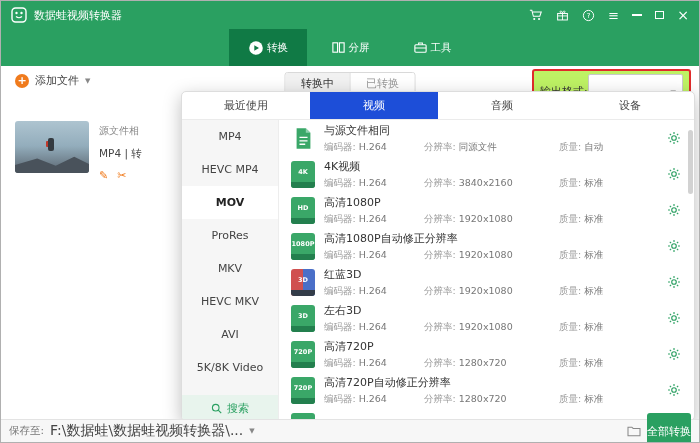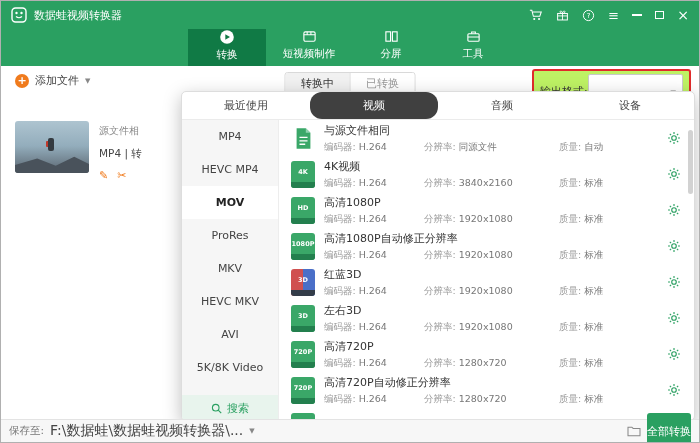--- a/index.html
+++ b/index.html
@@ -11,21 +11,21 @@
   .tb-title{color:#fff;font-size:11px;margin-left:7px;}
   .tb-right{margin-left:auto;display:flex;align-items:center;gap:13px;}
   .tb-ic{display:flex;align-items:center;justify-content:center;cursor:pointer;}
   .win-min{width:10px;height:2px;background:#fff;display:inline-block;}
   .win-max{width:9px;height:8px;border:1.5px solid #fff;display:inline-block;box-sizing:border-box;}
   .win-close{color:#fff;font-size:14px;line-height:1;}
   .menu-glyph{color:#fff;font-size:13px;line-height:1;}
 
   
   .tabstrip{position:absolute;top:28px;left:0;right:0;height:37px;background:#2aa061;display:flex;justify-content:center;gap:4px;}
-  .ntab{width:78px;display:flex;flex-direction:column;align-items:center;gap:3px;cursor:pointer;}
+  .ntab{width:78px;display:flex;align-items:center;justify-content:center;gap:3px;cursor:pointer;}
   .ntab.active{background:#107a45;}
   .nlabel{color:#fff;font-size:10.5px;}
 
   
   .toolbar{position:absolute;top:65px;left:0;right:0;height:33px;background:#fff;border-bottom:1px solid #ececec;}
   .addfile{position:absolute;left:14px;top:7px;display:flex;align-items:center;gap:6px;cursor:pointer;}
   .plus{width:14px;height:14px;border-radius:50%;background:#f07b1d;color:#fff;font-size:11px;line-height:14px;text-align:center;font-weight:bold;}
   .add-label{font-size:11px;color:#444;}
   .caret{font-size:7px;color:#888;}
   .seg{position:absolute;left:50%;top:6px;transform:translateX(-50%);display:flex;border:1px solid #d9d9d9;border-radius:3px;overflow:hidden;height:21px;}
@@ -59,21 +59,21 @@
   .save-path{font-size:14px;color:#444;white-space:nowrap;overflow:hidden;max-width:300px;}
   .bb-spacer{flex:1;}
   .convert-btn{background:#2aa061;color:#fff;font-size:11px;padding:0 0;border-radius:3px;height:36px;display:flex;align-items:center;cursor:pointer;}
   .folder-ic{display:flex;align-items:center;cursor:pointer;}
 
   
   .popup{position:absolute;left:180px;top:90px;width:514px;height:330px;background:#fff;border-radius:5px;
          box-shadow:0 5px 18px rgba(0,0,0,0.25);z-index:20;overflow:hidden;border:1px solid #ddd;box-sizing:border-box;}
   .ptabs{height:27px;display:flex;border-bottom:1px solid #ebebeb;}
   .ptab{flex:1;display:flex;align-items:center;justify-content:center;font-size:11px;color:#444;cursor:pointer;}
-  .ptab.active{background:#404040;color:#fff;border-radius:12px;}
+  .ptab.active{background:#1d4ed8;color:#fff;}
   .pbody{display:flex;height:301px;}
   .psidebar{width:96px;background:#f6f6f6;border-right:1px solid #ededed;position:relative;flex-shrink:0;}
   .sitem{height:33px;display:flex;align-items:center;justify-content:center;font-size:11px;color:#444;cursor:pointer;}
   .sitem.active{background:#fff;color:#222;font-weight:bold;}
   .search{position:absolute;bottom:0;left:0;right:0;height:26px;background:#e8f4ed;display:flex;align-items:center;justify-content:center;gap:5px;color:#2aa061;font-size:11px;cursor:pointer;}
   .plist{flex:1;position:relative;overflow:hidden;}
   .frow{height:36px;display:flex;align-items:center;padding:0 30px 0 12px;position:relative;box-sizing:border-box;cursor:pointer;}
   .badge{width:24px;height:27px;border-radius:3px;margin-right:9px;position:relative;display:flex;align-items:center;justify-content:center;flex-shrink:0;}
   .badge.green{background:#3aa768;}
   .badge.redblue{background:linear-gradient(90deg,#d05050 50%,#4a6fc8 50%);}
@@ -149,29 +149,20 @@
         <svg width="16" height="16" viewBox="0 0 16 16">
             <circle cx="8" cy="8" r="6.8" fill="#fff"></circle>
             <path d="M6.3 5.2 L11 8 L6.3 10.8 Z" fill="#107a45"></path>
           </svg>
       </span>
       <span class="nlabel">转换</span>
     </div>
     <div class="ntab">
       <span class="tb-ic">
         <svg width="15" height="15" viewBox="0 0 16 16">
-            <rect x="2" y="3" width="12" height="10" rx="1.5" stroke="#fff" stroke-width="1.2" fill="none"></rect>
-            <path d="M2 6.2h12 M5.5 3v3.2 M9.5 3v3.2" stroke="#fff" stroke-width="1.1"></path>
-          </svg>
-      </span>
-      <span class="nlabel">短视频制作</span>
-    </div>
-    <div class="ntab">
-      <span class="tb-ic">
-        <svg width="15" height="15" viewBox="0 0 16 16">
             <rect x="2" y="3" width="5" height="10" stroke="#fff" stroke-width="1.2" fill="none"></rect>
             <rect x="9" y="3" width="5" height="10" stroke="#fff" stroke-width="1.2" fill="none"></rect>
           </svg>
       </span>
       <span class="nlabel">分屏</span>
     </div>
     <div class="ntab">
       <span class="tb-ic">
         <svg width="15" height="15" viewBox="0 0 16 16">
             <rect x="2" y="5" width="12" height="8" rx="1" stroke="#fff" stroke-width="1.2" fill="none"></rect>

